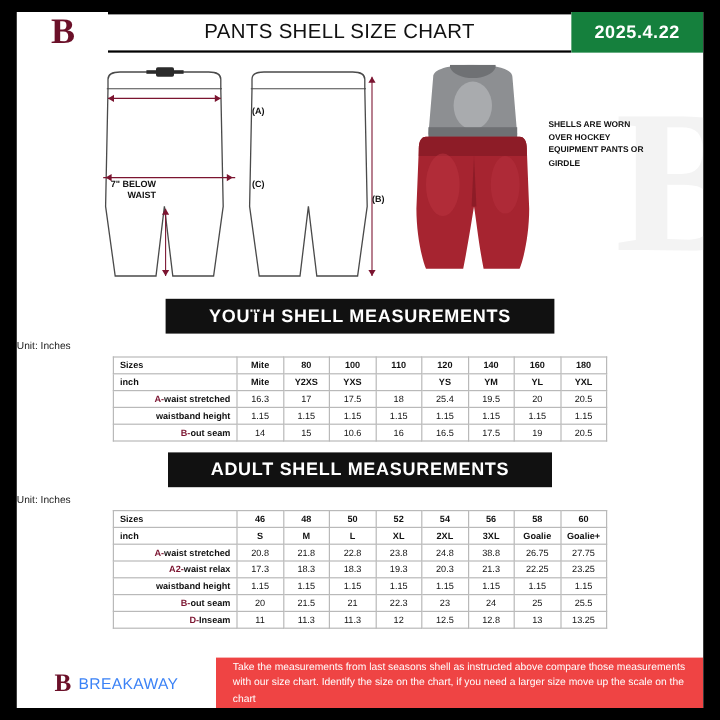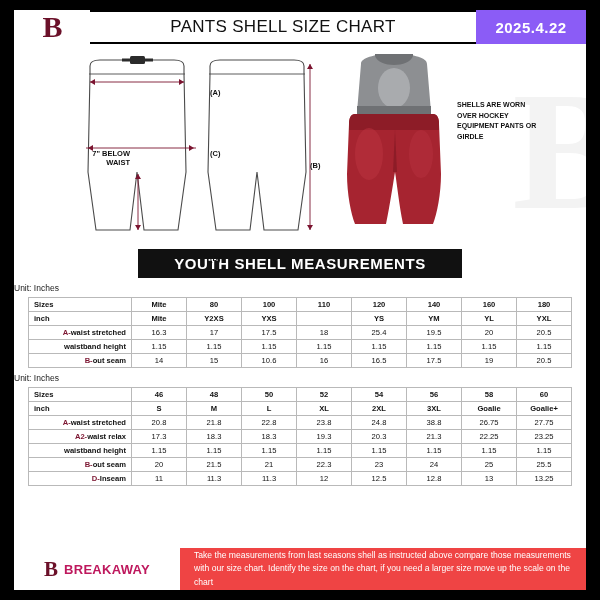--- a/index.html
+++ b/index.html
@@ -66,21 +66,21 @@
     position: relative;
   }
   .title-bar .title {
     font-size: 17px;
     font-weight: normal;
     letter-spacing: 0.3px;
     color: #111;
   }
   .date-box {
     width: 110px;
-    background: #8b5cf6;
+    background: #15803d;
     color: #fff;
     display: flex;
     align-items: center;
     justify-content: center;
     font-size: 15px;
     font-weight: bold;
     letter-spacing: 0.5px;
   }
 
   
@@ -166,21 +166,21 @@
   .unit {
     text-align: left;
     font-size: 8.5px;
     color: #222;
     padding: 5px 0 4px;
   }
 
   
   table.chart {
     border-collapse: collapse;
-    width: 544px;
+    width: 412px;
     margin: 0 auto;
     table-layout: fixed;
     padding-left: 23px;
   }
   table.chart td {
     border: 1px solid #b9b9b9;
     font-size: 7.6px;
     text-align: center;
     height: 13px;
     padding: 0 1px;
@@ -220,22 +220,22 @@
   }
   .footer-logo .fb {
     font-family: "Liberation Serif", serif;
     font-weight: bold;
     font-size: 21px;
     color: #6b1029;
     line-height: 1;
   }
   .footer-logo .fname {
     font-size: 13px;
-    font-weight: bold;
-    color: #be185d;
+    font-weight: normal;
+    color: #3b82f6;
     letter-spacing: 0.3px;
   }
   .footer-note {
     flex: 1;
     background: #ef4444;
     color: #fff;
     font-size: 8.6px;
     line-height: 1.55;
     display: flex;
     align-items: center;
@@ -375,20 +375,23 @@
             <td>10.6</td>
             <td>16</td>
             <td>16.5</td>
             <td>17.5</td>
             <td>19</td>
             <td>20.5</td>
           </tr>
         </tbody>
   </table>
 
+  <div class="section-wrap">
+    <span class="section-title">ADULT SHELL MEASUREMENTS</span>
+  </div>
   <div class="unit">Unit: Inches</div>
   <table class="chart">
     <tbody id="adult-body">
           <tr class="hdr">
             <td class="rowhead">Sizes</td>
             <td>46</td>
             <td>48</td>
             <td>50</td>
             <td>52</td>
             <td>54</td>

